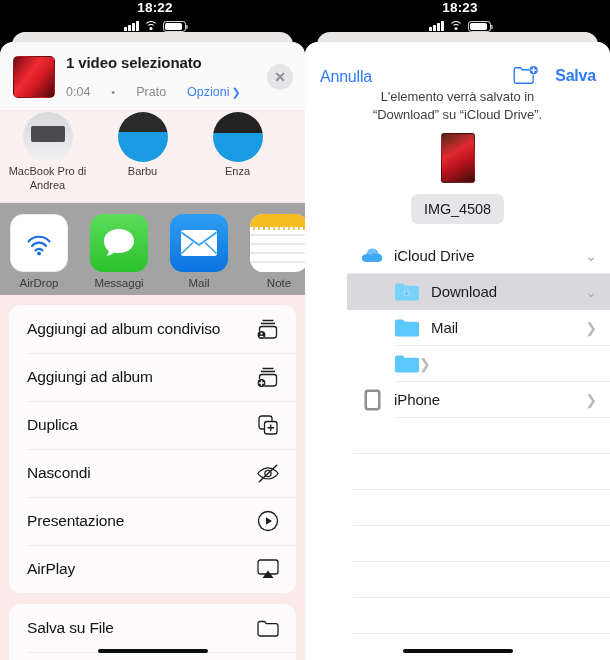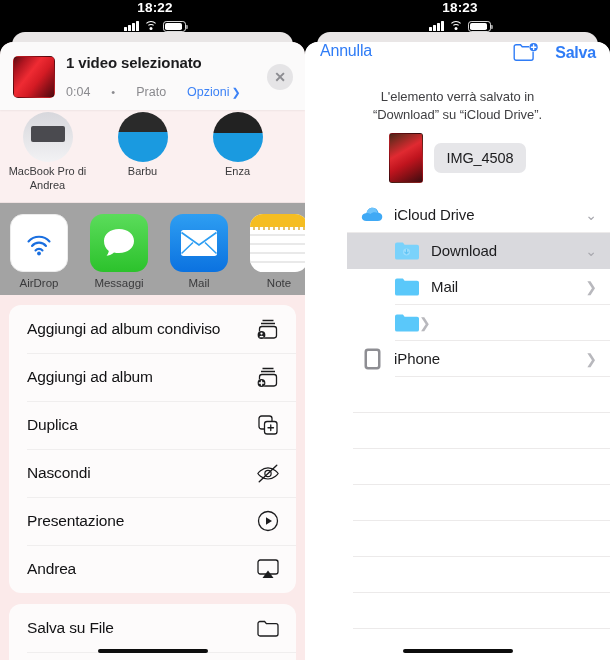--- a/index.html
+++ b/index.html
@@ -111,31 +111,31 @@
   }
   .act-row + .act-row::before {
     content:""; position:absolute; left:18px; right:0; top:0; height:1px; background:#f0eeee;
   }
   .act-label { flex: 1; font-size: 15.5px; color: #121214; letter-spacing: -.15px; }
   .act-icon { width: 24px; height: 24px; color: #1c1c1e; display:flex; align-items:center; justify-content:center; }
 
   
   .files-sheet { background: #fff; }
   .files-head {
-    height: 44px; display: flex; align-items: flex-start; justify-content: space-between;
+    height: 44px; display: flex; align-items: flex-end; justify-content: space-between;
     padding: 0 14px 0 15px; background: #fff;
   }
   .fh-btn { font-size: 16px; color: #2f7cf6; letter-spacing: -.2px; }
   .fh-btn.bold { font-weight: 600; }
   .fh-right { display: flex; align-items: center; gap: 16px; }
   .subtitle {
     font-size: 13px; color: #3f3f42; line-height: 1.38; text-align: center;
     padding: 2px 42px 0; letter-spacing: -.05px;
   }
-  .file-chip-row { display: flex; align-items: center; justify-content: center; gap: 11px; padding: 9px 0 14px; }
+  .file-chip-row { display: flex; align-items: center; justify-content: center; gap: 11px; padding: 9px 0 14px; flex-direction: column; }
   .file-thumb {
     width: 34px; height: 50px; border-radius: 3px;
     background: linear-gradient(150deg,#4b2418 0%,#7a2a20 12%,#e02a31 38%,#c0141e 58%,#8a1016 76%,#3d0c10 100%);
     border: .5px solid rgba(0,0,0,.2);
   }
   .file-name-chip {
     background: #e6e6e9; border-radius: 7px; padding: 7px 13px;
     font-size: 14.5px; color: #1c1c1e; letter-spacing: -.1px;
   }
   .fs-row {
@@ -328,21 +328,21 @@
             <div class="act-row">
               <div class="act-label">Presentazione</div>
               <div class="act-icon">
                 <svg width="24" height="24" viewBox="0 0 24 24">
                   <circle cx="12" cy="12" r="9.5" fill="none" stroke="#1c1c1e" stroke-width="1.3"></circle>
                   <path d="M10 8.2l6 3.8-6 3.8z" fill="#1c1c1e"></path>
                 </svg>
               </div>
             </div>
             <div class="act-row">
-              <div class="act-label">Andrea</div>
+              <div class="act-label">AirPlay</div>
               <div class="act-icon">
                 <svg width="24" height="22" viewBox="0 0 24 22">
                   <rect x="2" y="2" width="20" height="14" rx="2.2" fill="none" stroke="#1c1c1e" stroke-width="1.3"></rect>
                   <path d="M12 12.5l5.5 7.5h-11z" fill="#1c1c1e"></path>
                 </svg>
               </div>
             </div>
           </div>
 
           <div class="group">

